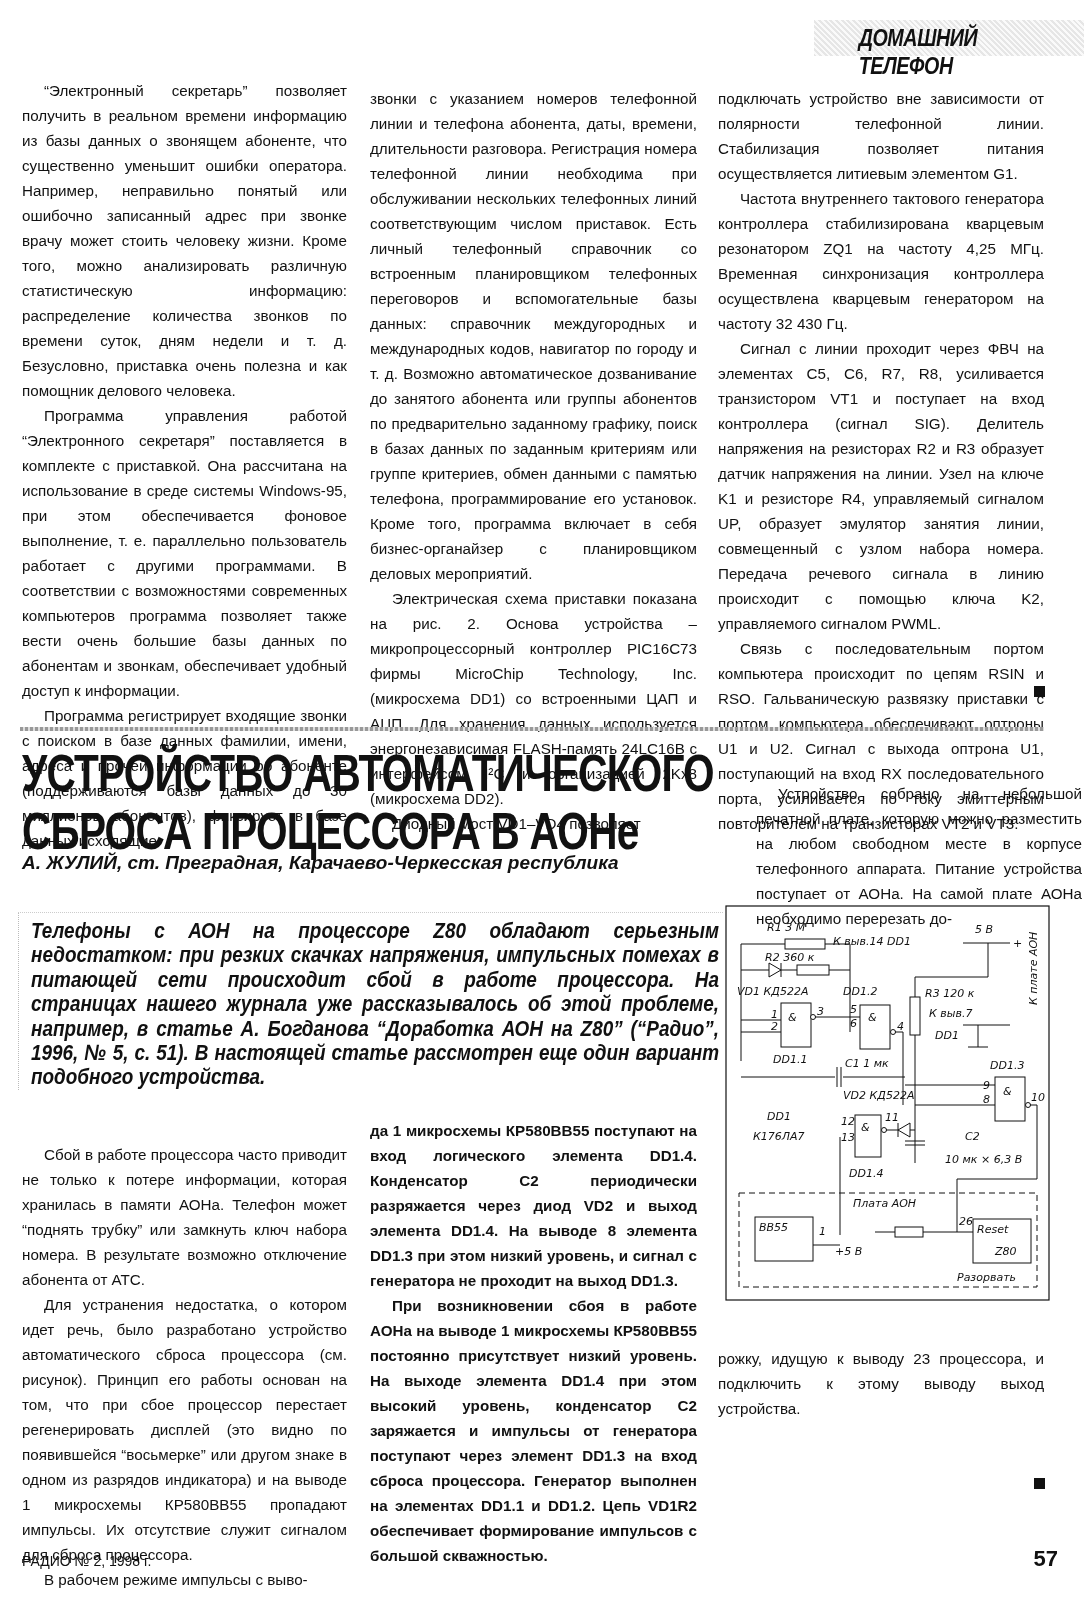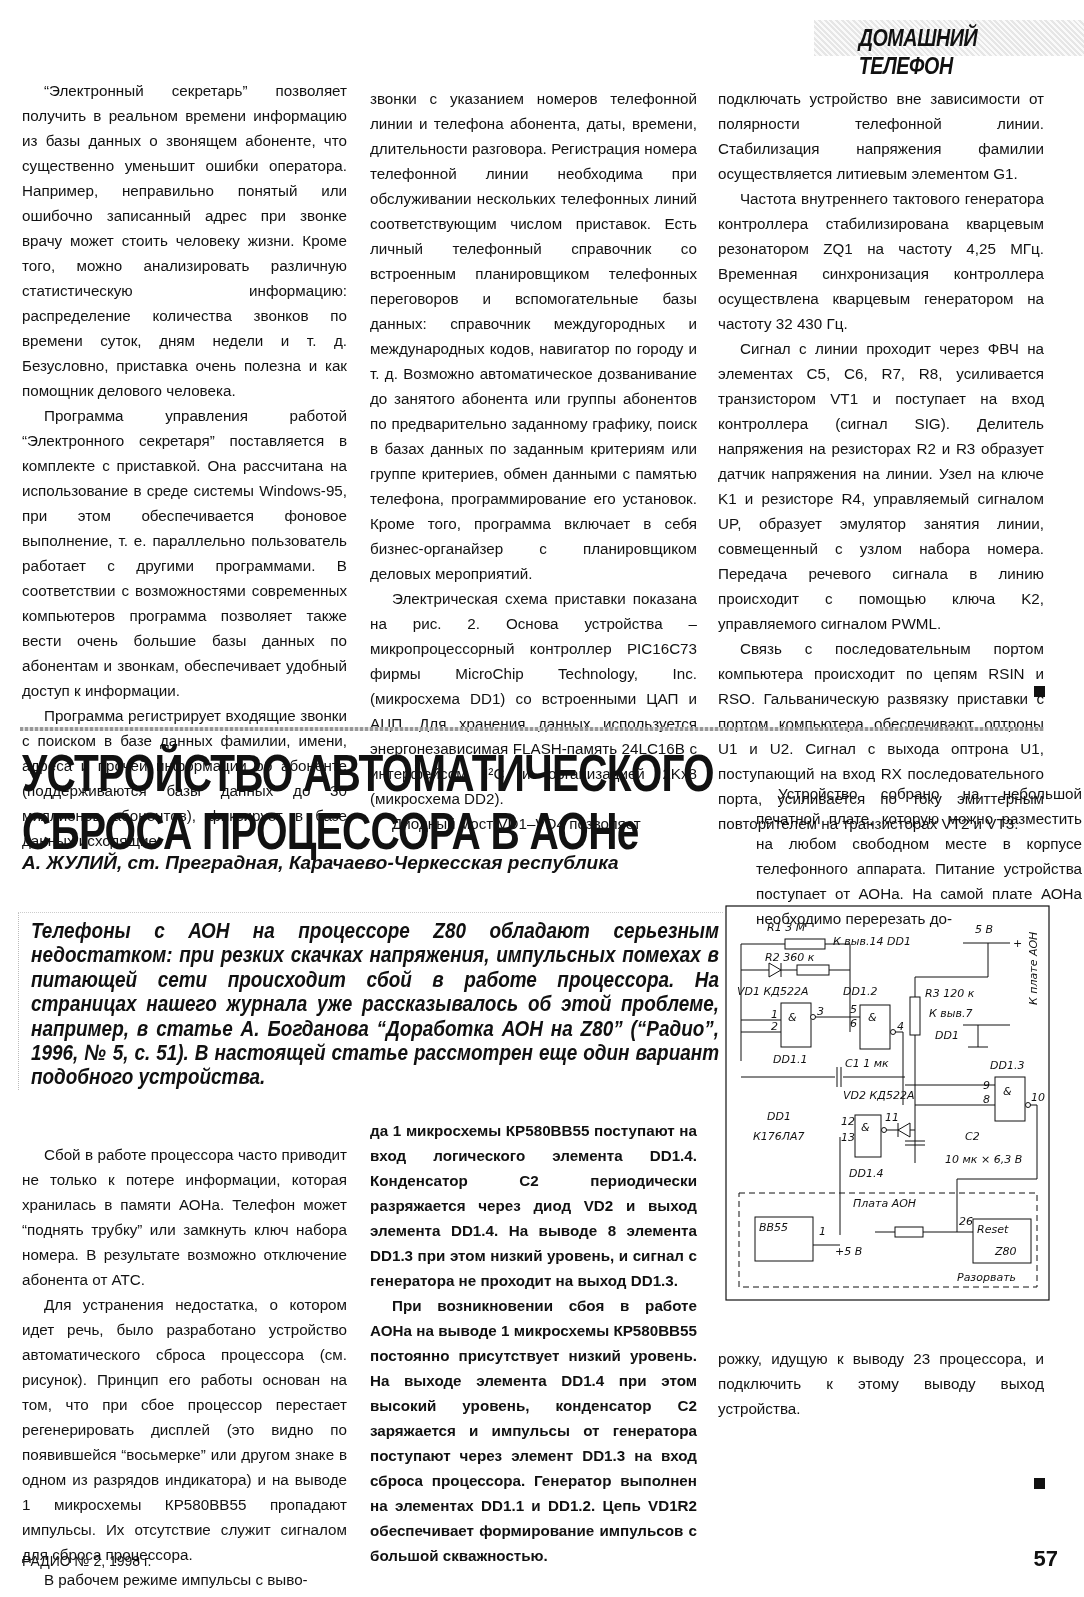--- a/index.html
+++ b/index.html
@@ -47,21 +47,21 @@
   <p>“Электронный секретарь” позволяет получить в реальном времени информацию из базы данных о звонящем абоненте, что существенно уменьшит ошибки оператора. Например, неправильно понятый или ошибочно записанный адрес при звонке врачу может стоить человеку жизни. Кроме того, можно анализировать различную статистическую информацию: распределение количества звонков по времени суток, дням недели и т. д. Безусловно, приставка очень полезна и как помощник делового человека.</p>
   <p>Программа управления работой “Электронного секретаря” поставляется в комплекте с приставкой. Она рассчитана на использование в среде системы Windows-95, при этом обеспечивается фоновое выполнение, т. е. параллельно пользователь работает с другими программами. В соответствии с возможностями современных компьютеров программа позволяет также вести очень большие базы данных по абонентам и звонкам, обеспечивает удобный доступ к информации.</p>
   <p>Программа регистрирует входящие звонки с поиском в базе данных фамилии, имени, адреса и прочей информации об абоненте (поддерживаются базы данных до 30 миллионов абонентов), фиксирует в базе данных исходящие</p>
 </div>
 <div class="col col2">
   <p class="cont">звонки с указанием номеров телефонной линии и телефона абонента, даты, времени, длительности разговора. Регистрация номера телефонной линии необходима при обслуживании нескольких телефонных линий соответствующим числом приставок. Есть личный телефонный справочник со встроенным планировщиком телефонных переговоров и вспомогательные базы данных: справочник междугородных и международных кодов, навигатор по городу и т. д. Возможно автоматическое дозванивание до занятого абонента или группы абонентов по предварительно заданному графику, поиск в базах данных по заданным критериям или группе критериев, обмен данными с памятью телефона, программирование его установок. Кроме того, программа включает в себя бизнес-органайзер с планировщиком деловых мероприятий.</p>
   <p>Электрическая схема приставки показана на рис. 2. Основа устройства – микропроцессорный контроллер PIC16C73 фирмы MicroChip Technology, Inc. (микросхема DD1) со встроенными ЦАП и АЦП. Для хранения данных используется энергонезависимая FLASH-память 24LC16B с интерфейсом I²C и организацией 2Kx8 (микросхема DD2).</p>
   <p>Диодный мост VD1–VD4 позволяет</p>
 </div>
 <div class="col col3">
-  <p class="cont">подключать устройство вне зависимости от полярности телефонной линии. Стабилизация напряжения фамилии осуществляется литиевым элементом G1.</p>
+  <p class="cont">подключать устройство вне зависимости от полярности телефонной линии. Стабилизация позволяет питания осуществляется литиевым элементом G1.</p>
   <p>Частота внутреннего тактового генератора контроллера стабилизирована кварцевым резонатором ZQ1 на частоту 4,25 МГц. Временная синхронизация контроллера осуществлена кварцевым генератором на частоту 32 430 Гц.</p>
   <p>Сигнал с линии проходит через ФВЧ на элементах C5, C6, R7, R8, усиливается транзистором VT1 и поступает на вход контроллера (сигнал SIG). Делитель напряжения на резисторах R2 и R3 образует датчик напряжения на линии. Узел на ключе K1 и резисторе R4, управляемый сигналом UP, образует эмулятор занятия линии, совмещенный с узлом набора номера. Передача речевого сигнала в линию происходит с помощью ключа K2, управляемого сигналом PWML.</p>
   <p>Связь с последовательным портом компьютера происходит по цепям RSIN и RSO. Гальваническую развязку приставки с портом компьютера обеспечивают оптроны U1 и U2. Сигнал с выхода оптрона U1, поступающий на вход RX последовательного порта, усиливается по току эмиттерным повторителем на транзисторах VT2 и VT3.</p>
 </div>
 <div class="end-mark" style="left:1034px; top:686px;"></div>
 
 <div class="divider"></div>
 
 <div class="title">
   <div>УСТРОЙСТВО АВТОМАТИЧЕСКОГО</div>

